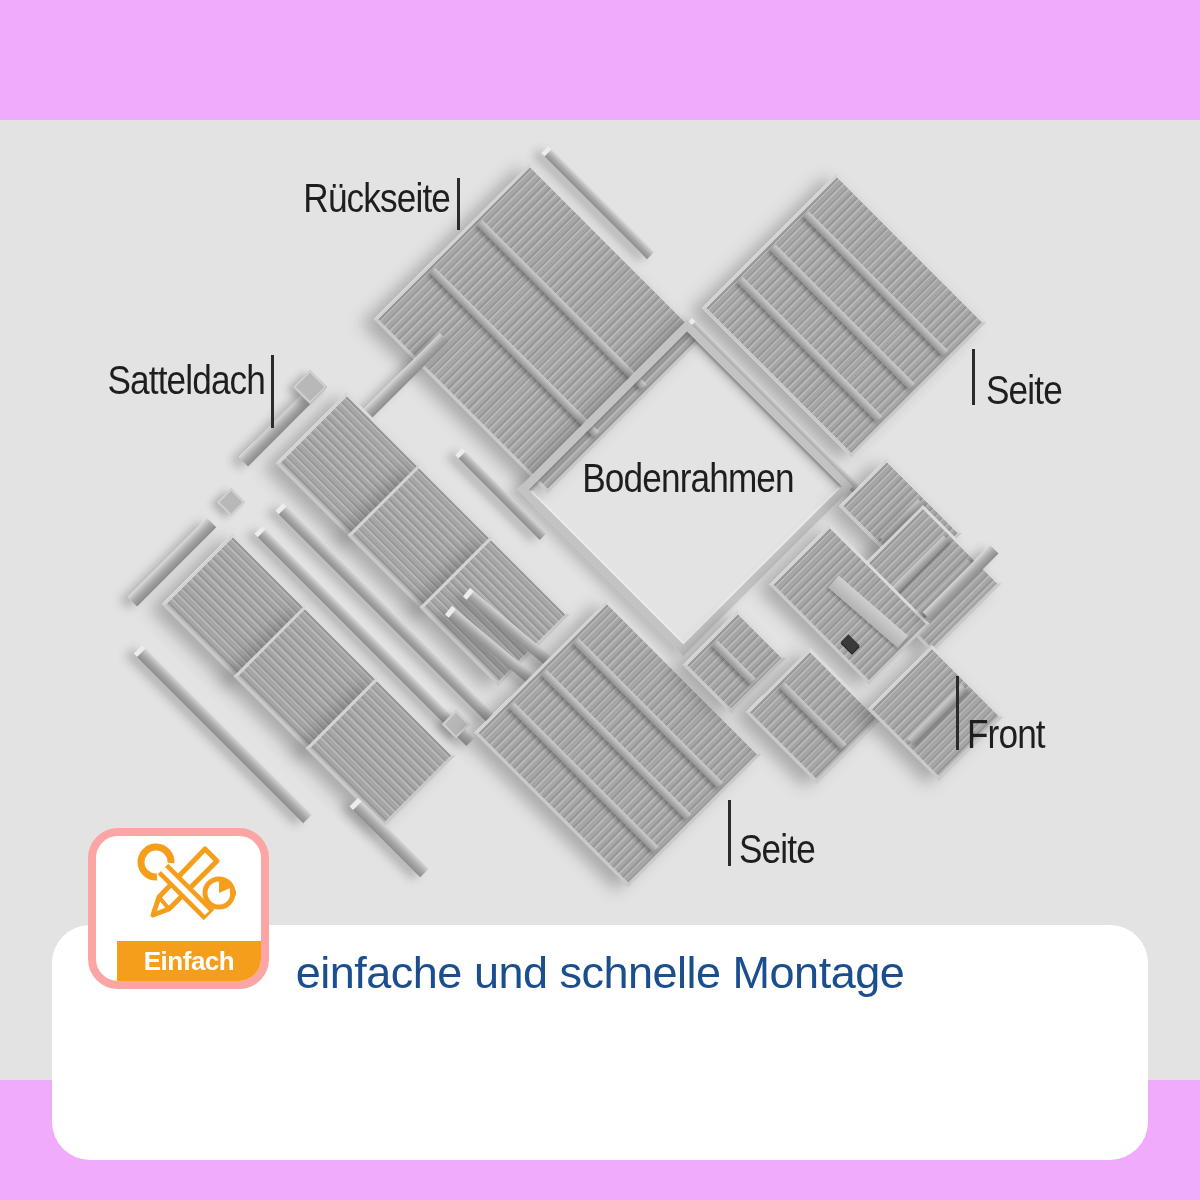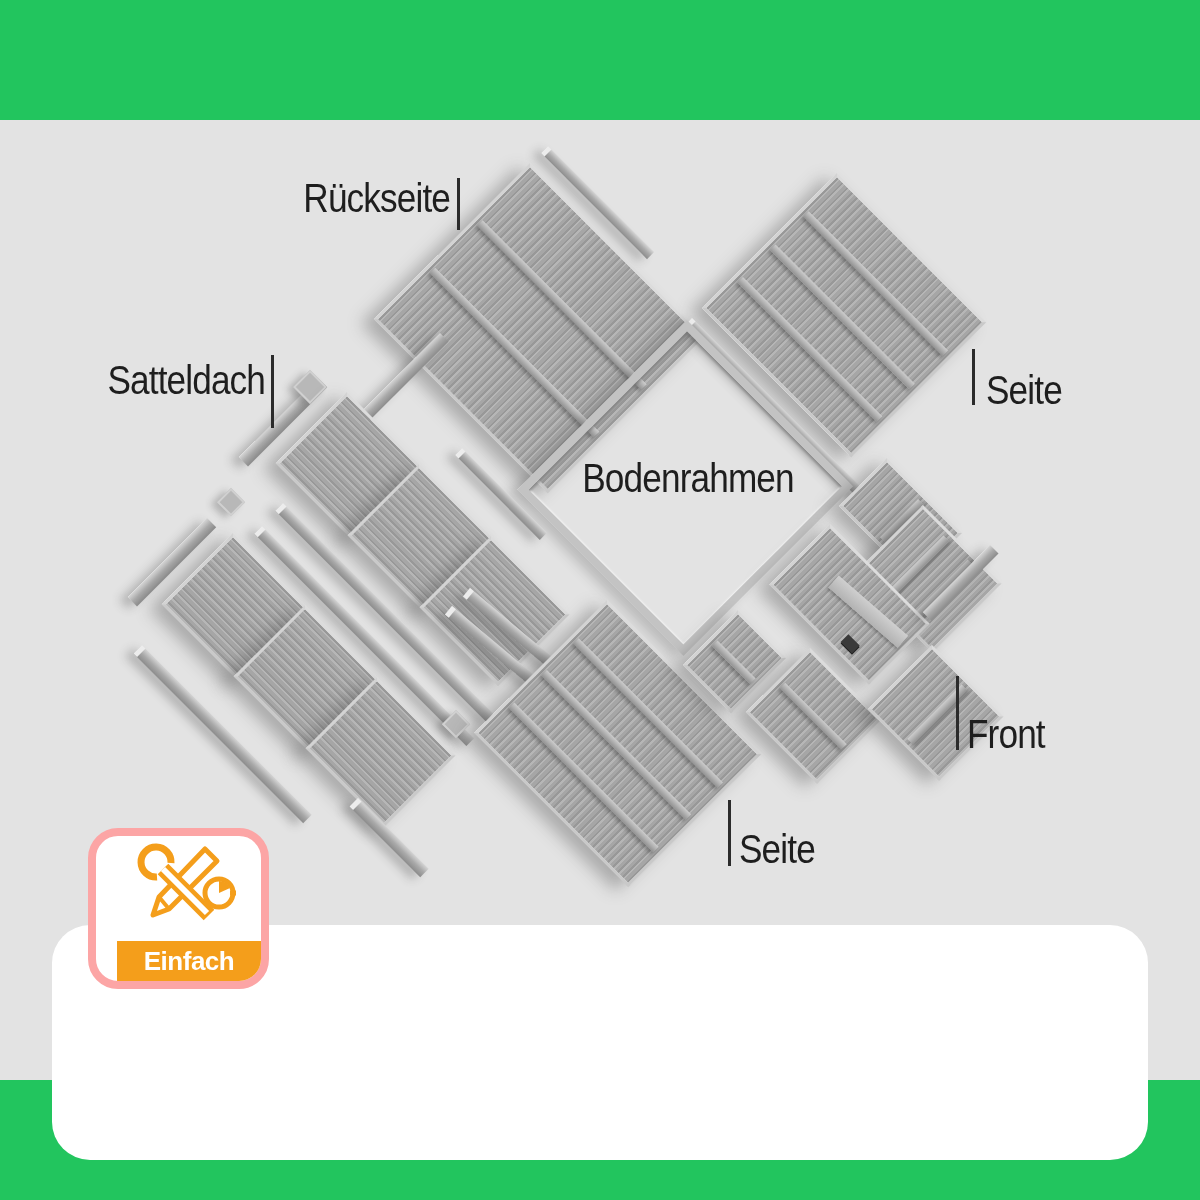--- a/index.html
+++ b/index.html
@@ -1,16 +1,16 @@
 <!DOCTYPE html>
 <html><head>
 <meta charset="utf-8">
 <style>
   html,body{margin:0;padding:0;background:#ffffff;}
-  .page{position:relative;width:1200px;height:1200px;background:#22c55e;overflow:hidden;
+  .page{position:relative;width:1200px;height:1200px;background:#f0abfc;overflow:hidden;
         font-family:"Liberation Sans",sans-serif;}
   .gray-band{position:absolute;left:0;top:120px;width:1200px;height:960px;background:#E3E3E3;}
 
   
   .part{position:absolute;transform:rotate(45deg);transform-origin:0 0;}
   .panel{border:3px solid #c9c9c9;border-top-color:#dcdcdc;border-left-color:#d3d3d3;
          box-shadow:-6px 12px 16px rgba(70,70,70,.35);}
   .wall{background:repeating-linear-gradient(90deg,#989898 0 2px,#b6b6b6 2px 4px,#a6a6a6 4px 7px);}
   .roof{background:repeating-linear-gradient(180deg,#989898 0 2px,#b6b6b6 2px 4px,#a6a6a6 4px 7px);}
   .rail{position:absolute;left:4px;right:4px;height:8px;
@@ -136,20 +136,21 @@
 
     <div class="tick" style="left:956px;top:676px;height:74px;"></div>
     <div class="lbl l" style="left:967px;top:712px;width:160px;">Front</div>
 
     <div class="tick" style="left:728px;top:800px;height:66px;"></div>
     <div class="lbl l" style="left:739px;top:827px;width:160px;">Seite</div>
   </div>
 
   <div class="card"></div>
   <div class="caption">
+    <div>einfache und schnelle Montage</div>
   </div>
 
   <div class="badge">
     <div class="badge-icon">
       <svg width="104" height="92" viewBox="0 0 104 92" fill="none">
 
         <g>
           <path d="M68 6 L80 18 L32 66 L16 72 L22 54 Z" fill="#ffffff" stroke="#F49E1B" stroke-width="5" stroke-linejoin="round"></path>
           <path d="M22 54 L32 66" stroke="#F49E1B" stroke-width="4"></path>
         </g>

